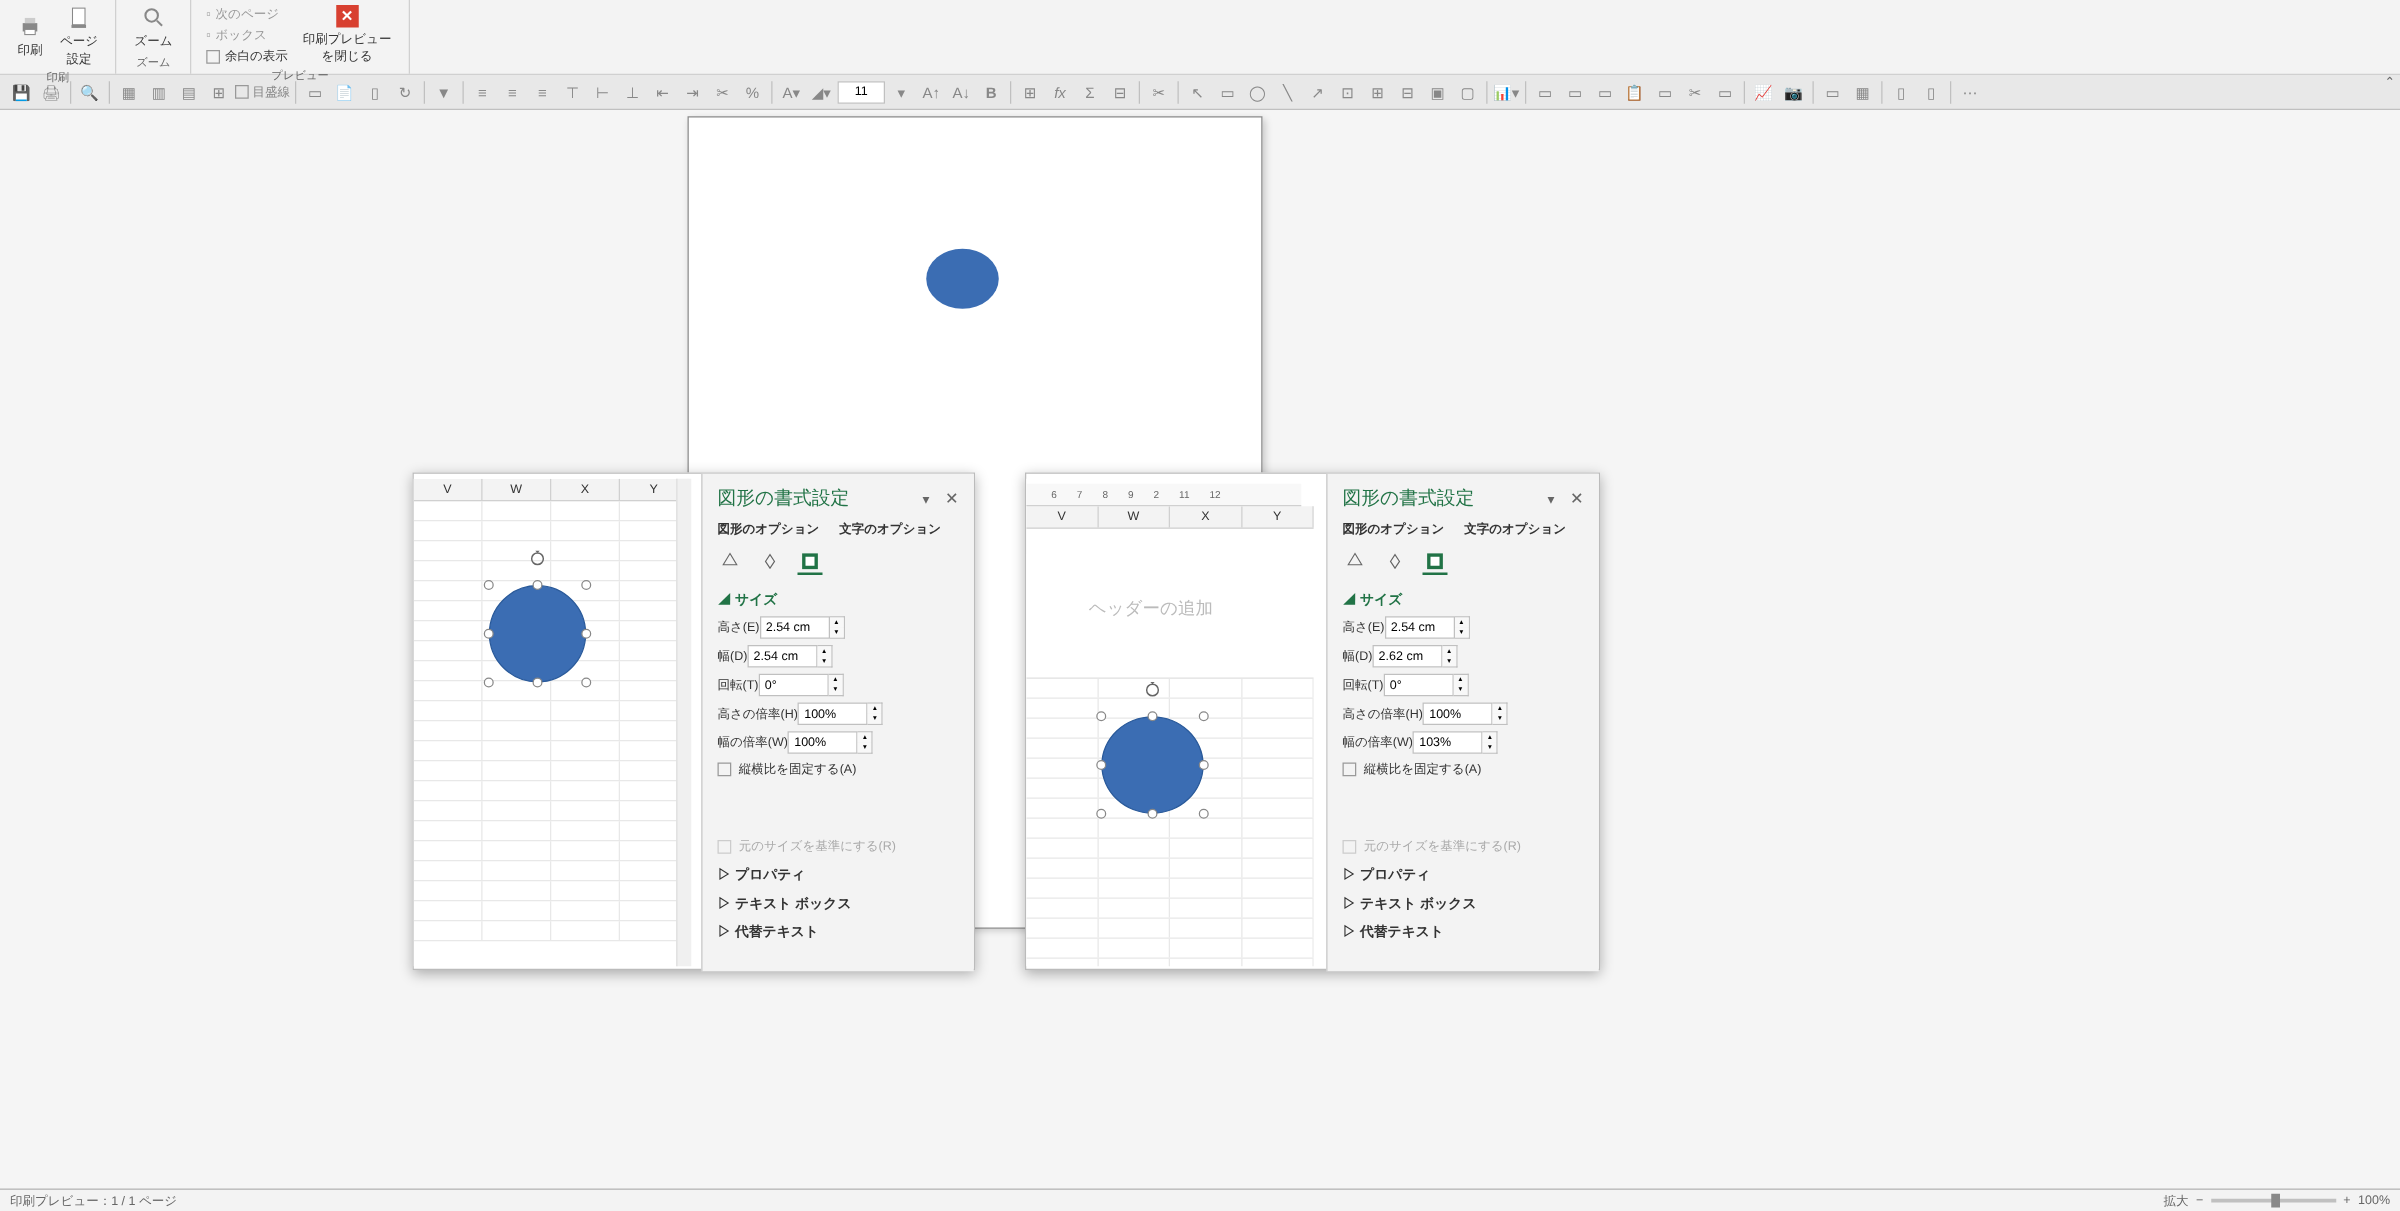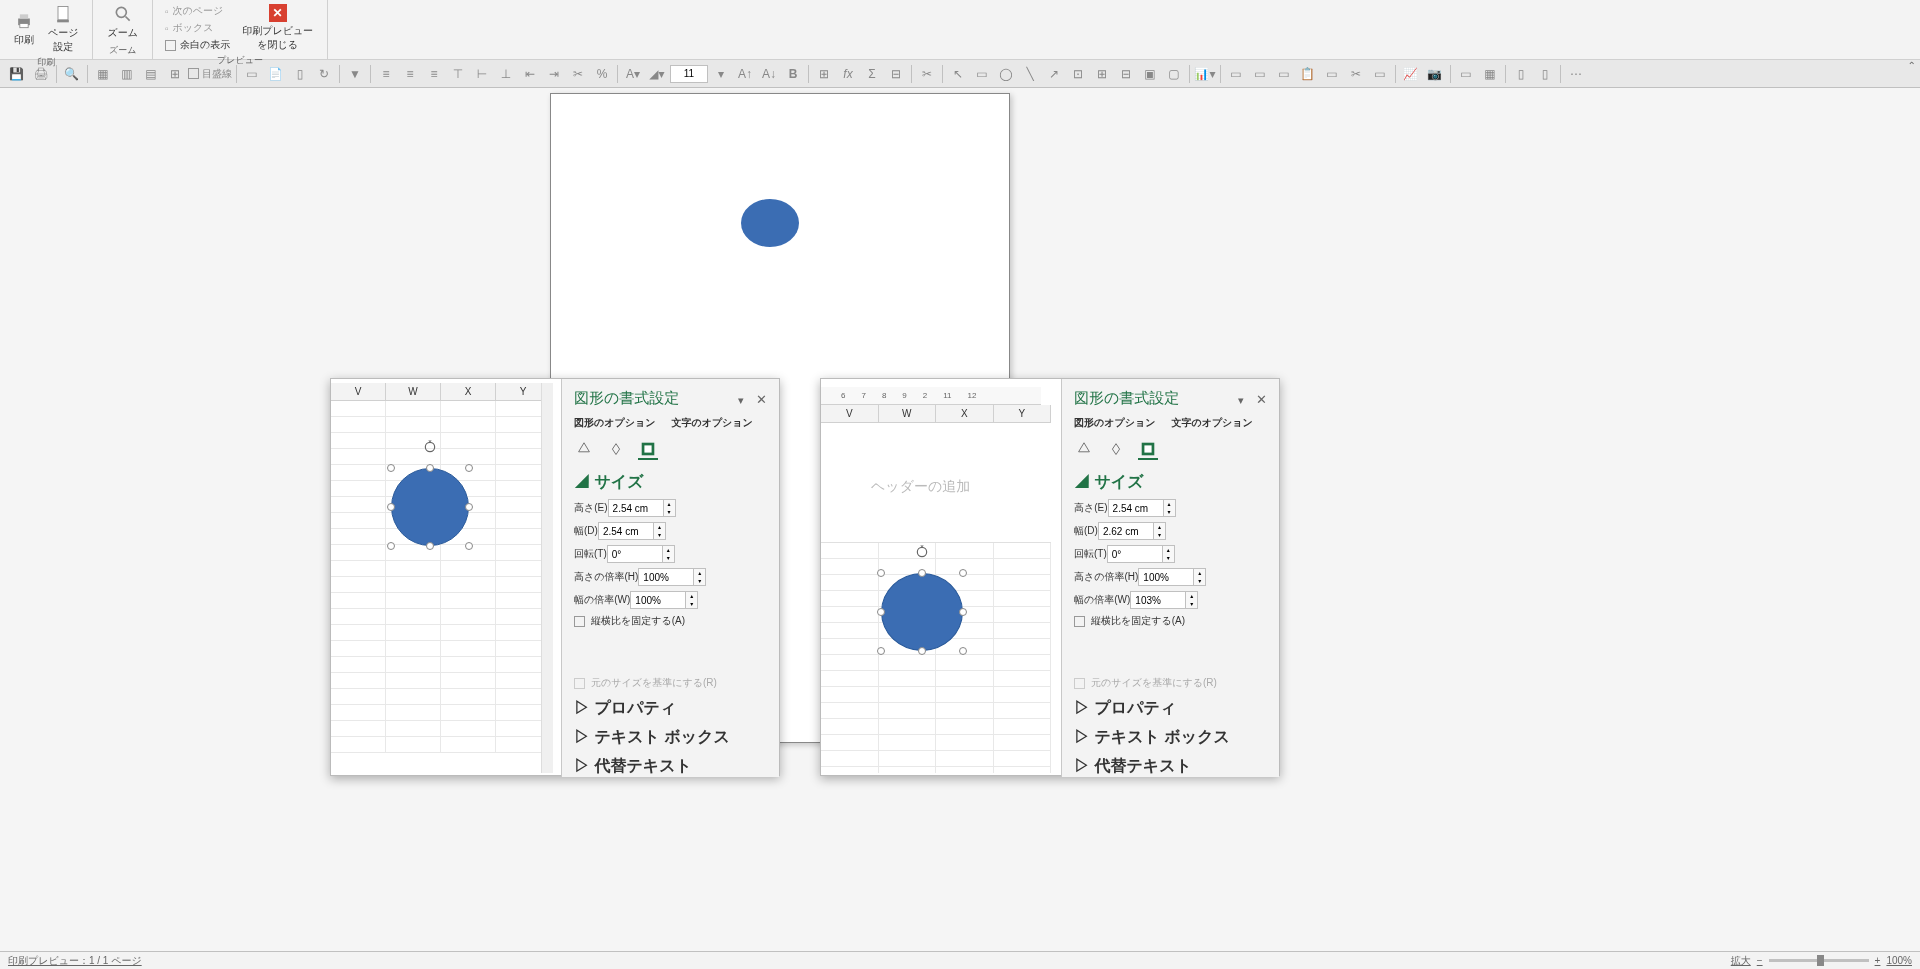--- a/index.html
+++ b/index.html
@@ -49,36 +49,36 @@
 .rotate-handle { width: 14px; height: 14px; position: absolute; left: 50%; top: -28px; transform: translateX(-50%); }
 
 .format-pane { position: absolute; right: 0; top: 0; width: 218px; height: 398px; background: #f3f3f3; border-left: 1px solid #c8c8c8; padding: 10px 12px; }
 .pane-title { color: #217346; font-size: 15px; font-weight: normal; margin-bottom: 8px; display: flex; justify-content: space-between; align-items: center; }
 .pane-close { color: #666; font-size: 13px; cursor: pointer; }
 .pane-dd { color: #666; font-size: 11px; }
 .pane-tabs { display: flex; gap: 16px; font-size: 10px; font-weight: bold; margin-bottom: 10px; }
 .pane-tab { color: #333; cursor: pointer; font-family: Liberation Mono, monospace; }
 .pane-icons { display: flex; gap: 12px; margin-bottom: 12px; }
 .pane-icon { width: 20px; height: 20px; display: flex; align-items: center; justify-content: center; }
-.section-hdr { font-size: 16px; font-weight: bold; color: #217346; margin: 8px 0 6px; cursor: pointer; }
+.section-hdr { font-size: 11px; font-weight: bold; color: #217346; margin: 8px 0 6px; cursor: pointer; }
 .section-hdr.collapsed { color: #333; }
 .prop-row { display: flex; justify-content: flex-start; align-items: center; margin-bottom: 5px; }
 .prop-label { font-size: 10px; color: #333; }
 .prop-input { display: flex; align-items: center; }
 .prop-input input { width: 56px; height: 18px; border: 1px solid #c0c0c0; font-size: 10px; padding: 0 4px; background: #fff; }
 .spinner { width: 12px; display: flex; flex-direction: column; border: 1px solid #c0c0c0; border-left: none; }
 .spinner div { height: 8px; font-size: 6px; text-align: center; line-height: 8px; background: #f8f8f8; }
 .checkbox-row { display: flex; align-items: center; gap: 6px; font-size: 10px; color: #333; margin: 4px 0; }
 .checkbox-row.disabled { color: #aaa; margin-top: 48px; }
 
 .ruler-top { position: absolute; left: 0; top: 4px; width: 220px; height: 18px; background: #f8f8f8; border-bottom: 1px solid #d0d0d0; font-size: 8px; color: #666; display: flex; align-items: center; padding-left: 20px; gap: 16px; }
 .header-text { position: absolute; left: 50px; top: 95px; font-size: 14px; color: #bbb; }
 
 
-.status-bar { position: absolute; bottom: 0; left: 0; right: 0; height: 18px; background: #f3f3f3; border-top: 1px solid #c0c0c0; display: flex; align-items: center; justify-content: space-between; padding: 0 8px; font-size: 10px; color: #666; text-decoration: underline; }
+.status-bar { position: absolute; bottom: 0; left: 0; right: 0; height: 18px; background: #f3f3f3; border-top: 1px solid #c0c0c0; display: flex; align-items: center; justify-content: space-between; padding: 0 8px; font-size: 10px; color: #666; }
 .zoom-ctrl { display: flex; align-items: center; gap: 6px; }
 .zoom-slider { width: 100px; height: 3px; background: #c0c0c0; position: relative; }
 .zoom-thumb { width: 7px; height: 11px; background: #888; position: absolute; left: 48px; top: -4px; }
 .collapse-caret { position: absolute; right: 4px; top: 60px; font-size: 10px; color: #666; }
 </style>
 </head>
 <body>
 
 <div class="ribbon">
   <div class="ribbon-group">

